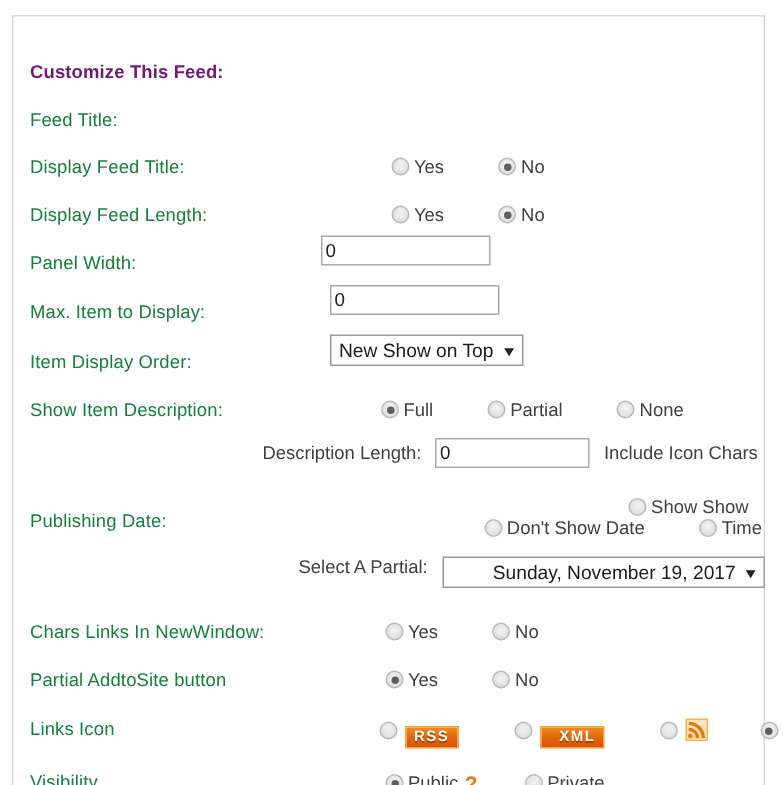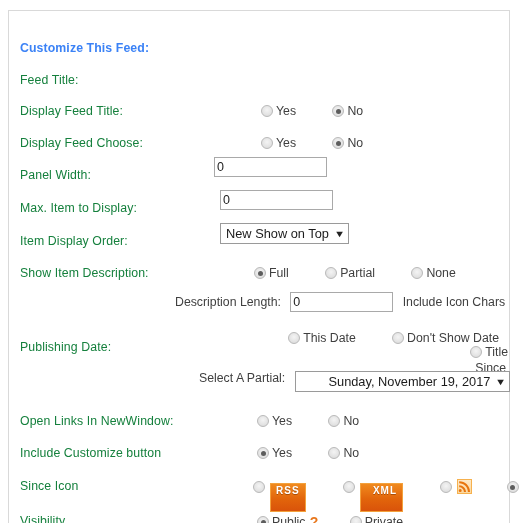--- a/index.html
+++ b/index.html
@@ -43,21 +43,21 @@
   .label {
     position: absolute;
     left: 11px;
     font-size: 12.3px;
     color: #15803d;
     white-space: nowrap;
     letter-spacing: 0.1px;
   }
   .title {
     font-weight: bold;
-    color: #3b82f6;
+    color: #701a75;
   }
   .ctrl {
     position: absolute;
     white-space: nowrap;
   }
 
   
   .radio {
     display: inline-block;
     width: 12px;
@@ -124,21 +124,21 @@
 
   
   .note {
     font-size: 12.3px;
     color: #3f3f3f;
   }
 
   
   .badge {
     display: inline-block;
-    height: 29px;
+    height: 15px;
     line-height: 13px;
     padding: 0 5px;
     font-size: 10px;
     font-weight: bold;
     color: #ffffff;
     letter-spacing: 1px;
     vertical-align: -3px;
     box-sizing: border-box;
     border: 1px solid #f3a13c;
     background: linear-gradient(180deg, #f08a1e 0%, #e2650b 55%, #d9530a 100%);
@@ -182,21 +182,21 @@
 
   <div class="row" style="top:93px;">
     <span class="label">Display Feed Title:</span>
     <span class="ctrl" style="left:228px;">
       <span class="rgroup-item"><span class="radio"></span><span class="rlabel">Yes</span></span>
       <span class="rgroup-item"><span class="radio on"></span><span class="rlabel">No</span></span>
     </span>
   </div>
 
   <div class="row" style="top:125px;">
-    <span class="label">Display Feed Choose:</span>
+    <span class="label">Display Feed Length:</span>
     <span class="ctrl" style="left:228px;">
       <span class="rgroup-item"><span class="radio"></span><span class="rlabel">Yes</span></span>
       <span class="rgroup-item"><span class="radio on"></span><span class="rlabel">No</span></span>
     </span>
   </div>
 
   <div class="row" style="top:157px;">
     <span class="label">Panel Width:</span>
     <span class="ctrl" style="left:205px; top:-11px;">
       <input class="textbox" style="width: 113px;" value="0">
@@ -230,52 +230,51 @@
     <span class="ctrl" style="left:166px; top:-8px;">
       <span class="note">Description Length:</span>
       <input class="textbox" style="width: 103px; margin-left: 6px;" value="0">
       <span class="note" style="margin-left:6px;">Include Icon  Chars</span>
     </span>
   </div>
 
   <div class="row" style="top:320px;">
     <span class="label" style="top:9px;">Publishing Date:</span>
     <span class="ctrl" style="left:251px; width:248px; white-space:normal; text-align:right;">
-      <span class="rgroup-item"><span class="radio"></span><span class="rlabel">This Date</span></span>
+      <span class="rgroup-item"><span class="radio"></span><span class="rlabel">Show Show</span></span>
       <span class="rgroup-item"><span class="radio"></span><span class="rlabel">Don't Show Date</span></span>
-      <span class="rgroup-item"><span class="radio"></span><span class="rlabel" style="margin-right:0;">Title</span></span>
-      <span class="note" style="display:block; margin-top:2px; padding-right:2px;">Since</span>
+      <span class="rgroup-item"><span class="radio"></span><span class="rlabel" style="margin-right:0;">Time</span></span>
     </span>
   </div>
 
   <div class="row" style="top:371px;">
     <span class="ctrl" style="left:190px; top:-11px;">
       <span class="note" style="vertical-align:4px;">Select A Partial:</span>
       <span class="selbox" style="margin-left:7px;padding-left:32px;"><span>Sunday, November 19, 2017</span><span class="arrow">▼</span></span>
     </span>
   </div>
 
   <div class="row" style="top:403px;">
-    <span class="label">Open Links In NewWindow:</span>
+    <span class="label">Chars Links In NewWindow:</span>
     <span class="ctrl" style="left:224px;">
       <span class="rgroup-item"><span class="radio"></span><span class="rlabel">Yes</span></span>
       <span class="rgroup-item"><span class="radio"></span><span class="rlabel">No</span></span>
     </span>
   </div>
 
   <div class="row" style="top:435px;">
-    <span class="label">Include Customize button</span>
+    <span class="label">Partial AddtoSite button</span>
     <span class="ctrl" style="left:224px;">
       <span class="rgroup-item"><span class="radio on"></span><span class="rlabel">Yes</span></span>
       <span class="rgroup-item"><span class="radio"></span><span class="rlabel">No</span></span>
     </span>
   </div>
 
   <div class="row" style="top:468px;">
-    <span class="label">Since Icon</span>
+    <span class="label">Links Icon</span>
     <span class="ctrl" style="left:220px;">
       <span class="rgroup-item"><span class="radio"></span><span class="badge" style="margin-left:5px; margin-right:10px;">RSS</span></span>
       <span class="rgroup-item"><span class="radio"></span><span class="badge" style="margin-left:5px; margin-right:10px;padding-left:12px;">XML</span></span>
       <span class="rgroup-item"><span class="radio"></span><span class="feedicon" style="margin-left:5px; margin-right:7px;"><svg width="13" height="13" viewBox="0 0 13 13">
                 <path d="M2.2 9.1a1.5 1.5 0 1 1 0 3 1.5 1.5 0 0 1 0-3z" fill="#e8740c"></path>
                 <path d="M1.2 5.2v2.1c2.6 0 4.7 2.1 4.7 4.7h2.1c0-3.8-3.1-6.8-6.8-6.8z" fill="#e8740c"></path>
                 <path d="M1.2 1.2v2.1c4.8 0 8.7 3.9 8.7 8.7h2.1C12 5.9 7.2 1.2 1.2 1.2z" fill="#e8740c"></path>
               </svg></span></span>
       <span class="rgroup-item"><span class="radio on"></span><span class="rlabel">No</span></span>
     </span>

